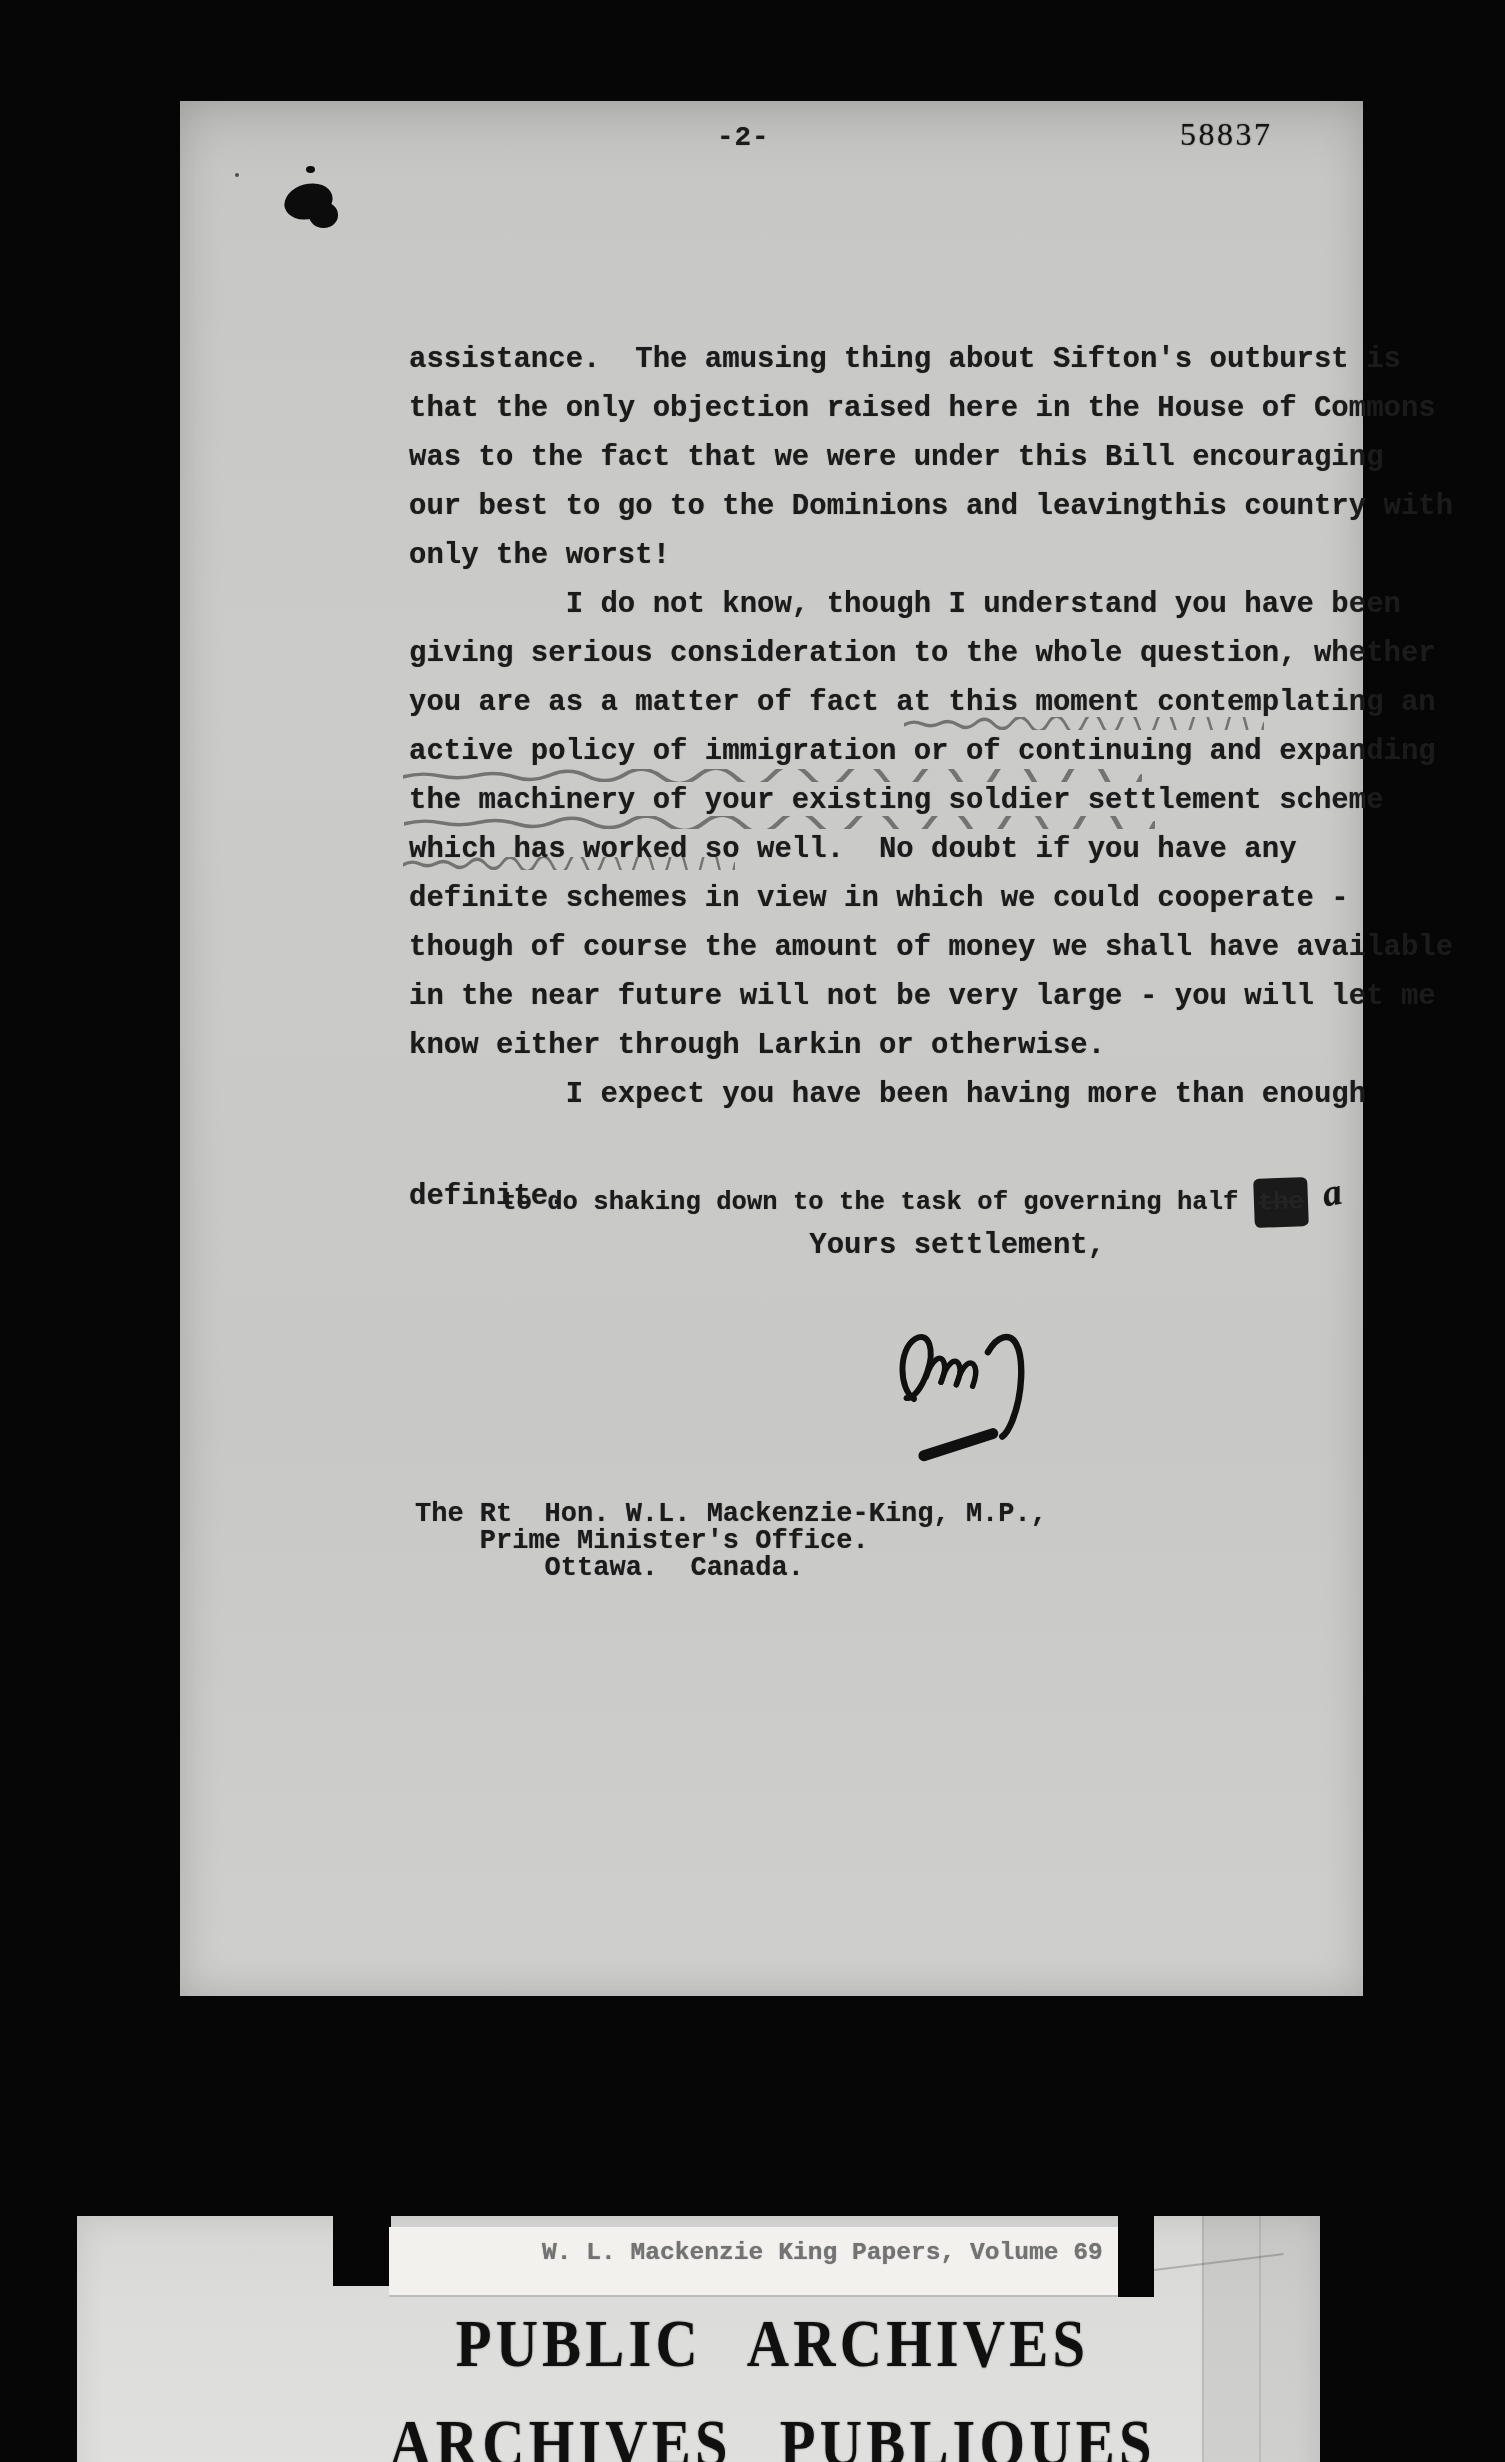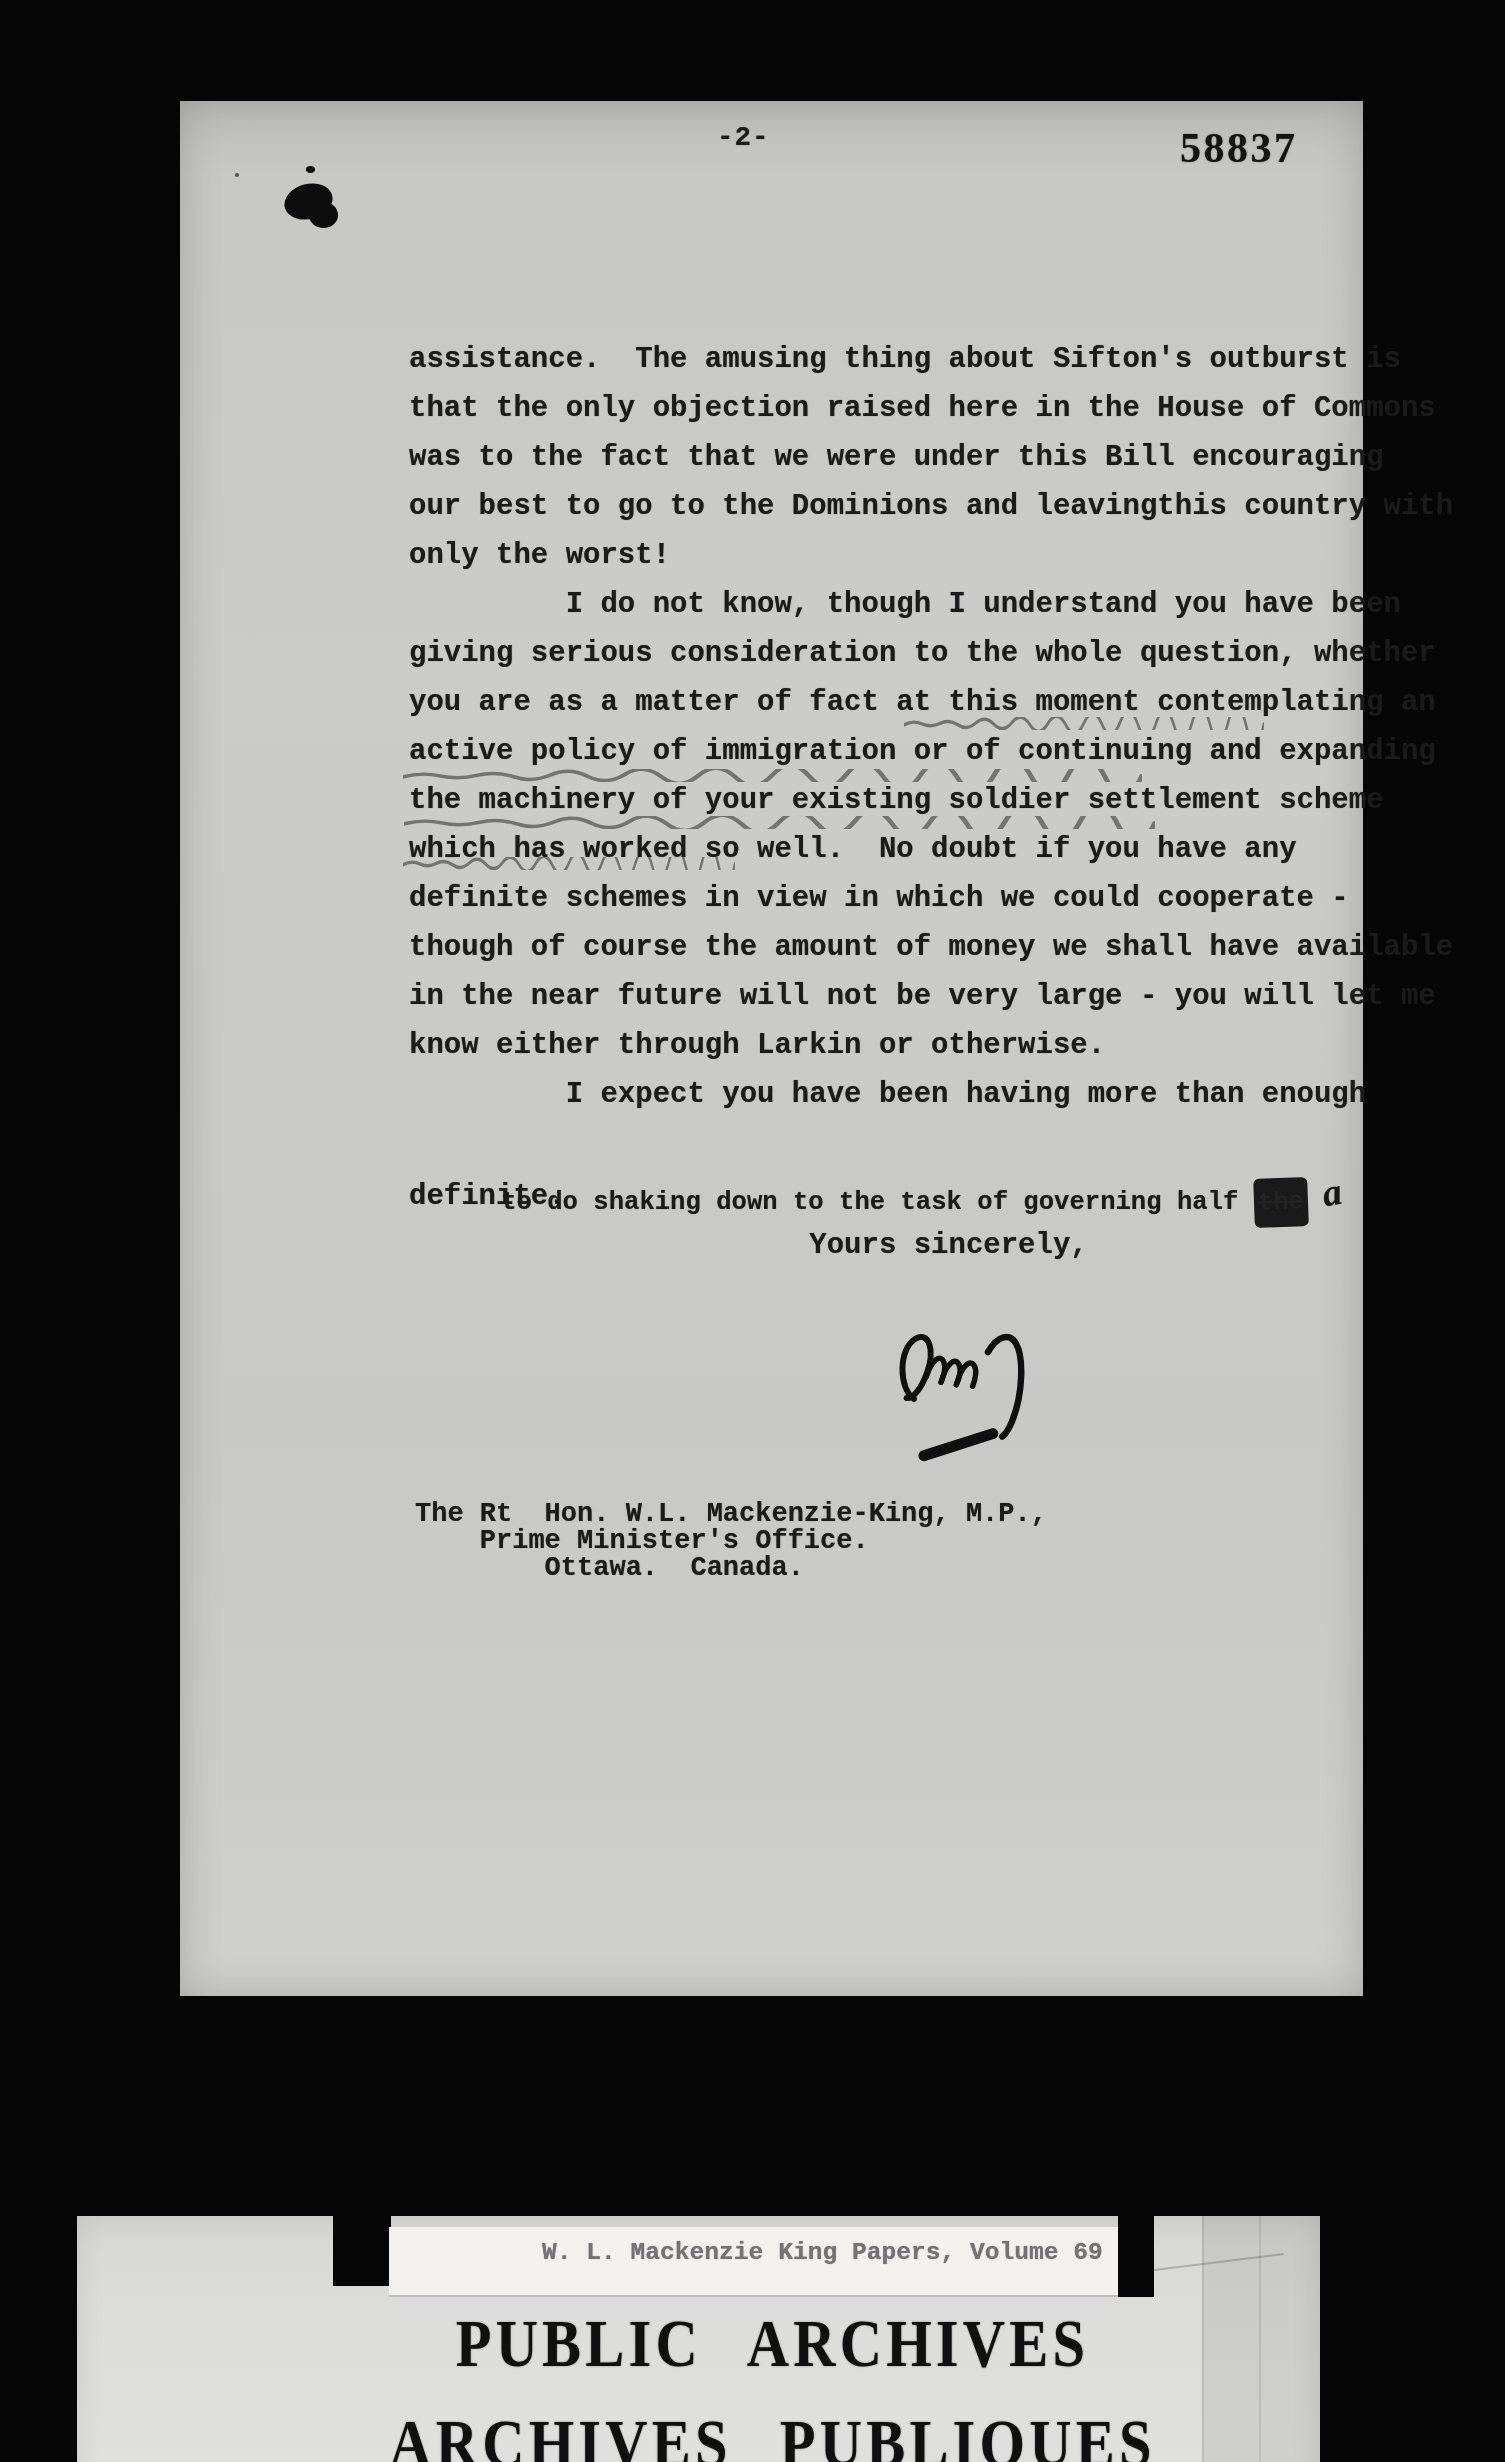--- a/index.html
+++ b/index.html
@@ -5,22 +5,22 @@
   html,body{margin:0;padding:0;background:#000;}
   #screen{position:relative;width:1505px;height:2754px;background:#060606;overflow:hidden;
           font-family:"Liberation Mono","DejaVu Sans Mono",monospace;}
 
   
   #letter-page{position:absolute;left:180px;top:101px;width:1183px;height:1895px;
     background:linear-gradient(180deg,#bdbdbb 0%,#c7c7c5 4%,#cbcbc9 30%,#c8c8c6 70%,#cfcfcd 100%);
     box-shadow:inset 0 0 44px rgba(0,0,0,0.18);}
   .typed{color:#1b1b1b;font-weight:700;text-shadow:0 0 1px rgba(25,25,25,0.55);white-space:pre;}
   #page-number{position:absolute;left:537px;top:20.7px;font-size:27.6px;letter-spacing:1px;}
-  #folio-number{position:absolute;left:1000px;top:23px;font-family:"Liberation Serif","DejaVu Serif",serif;
-    font-size:42px;font-weight:700;letter-spacing:2.5px;color:#141414;text-shadow:0 0 1.5px rgba(0,0,0,.5);}
+  #folio-number{position:absolute;left:1000px;top:15px;font-family:"Liberation Serif","DejaVu Serif",serif;
+    font-size:32px;font-weight:400;letter-spacing:2.5px;color:#141414;text-shadow:0 0 1.5px rgba(0,0,0,.5);}
   #body-block-a,#body-block-b{position:absolute;left:229px;font-size:25.6px;}
   #body-block-a{top:234px;}
   #body-block-b{top:1071px;}
   .tline{height:49px;line-height:49px;font-size:29px;}
   #correction-line{position:absolute;left:229px;top:1022px;height:49px;line-height:49px;font-size:25.6px;}
   #struck-word{background:#1a1a1a;color:#242424;border-radius:5.9px;padding:0 3.9px;
     display:inline-block;transform:rotate(-2deg);text-decoration:line-through;}
   #hand-letter{display:inline-block;font-family:"Liberation Serif","DejaVu Serif",serif;
     font-style:italic;font-weight:700;font-size:38px;transform:rotate(-10deg) translateY(-3.9px);color:#161616;}
   #address-block{position:absolute;left:235px;top:1400px;font-size:23.6px;}
@@ -76,21 +76,21 @@
     <div class="ink-blot" id="blot-lobe"></div>
     <div class="ink-blot" id="blot-dot"></div>
     <div class="ink-blot" id="blot-speck"></div>
 
     <div id="body-block-a" class="typed"><div class="tline">assistance.  The amusing thing about Sifton's outburst is</div><div class="tline">that the only objection raised here in the House of Commons</div><div class="tline">was to the fact that we were under this Bill encouraging</div><div class="tline">our best to go to the Dominions and leavingthis country with</div><div class="tline">only the worst!</div><div class="tline">         I do not know, though I understand you have been</div><div class="tline">giving serious consideration to the whole question, whether</div><div class="tline">you are as a matter of fact at this moment contemplating an</div><div class="tline">active policy of immigration or of continuing and expanding</div><div class="tline">the machinery of your existing soldier settlement scheme</div><div class="tline">which has worked so well.  No doubt if you have any</div><div class="tline">definite schemes in view in which we could cooperate -</div><div class="tline">though of course the amount of money we shall have available</div><div class="tline">in the near future will not be very large - you will let me</div><div class="tline">know either through Larkin or otherwise.</div><div class="tline">         I expect you have been having more than enough</div></div>
 
     <div id="correction-line" class="typed">
       <span>to do shaking down to the task of governing half </span><span id="struck-word">the</span><span> </span><span id="hand-letter">a</span>
     </div>
 
-    <div id="body-block-b" class="typed"><div class="tline">definite.</div><div class="tline">                       Yours sincerely,</div></div>
+    <div id="body-block-b" class="typed"><div class="tline">definite.</div><div class="tline">                       Yours settlement,</div></div>
 
     <svg class="wavy" style="left:724px;top:616px;width:360px;" viewBox="0 0 1000 26" preserveAspectRatio="none">
       <path d="M0,16 Q25,6 50,14 T100,13 T150,16 T200,12 T250,15 T300,11 T350,16 T400,13 T450,17 T500,12 T550,15 T600,11 T650,16 T700,13 T750,17 T800,12 T850,15 T900,12 T950,16 T1000,14"></path>
       </svg>
     <svg class="wavy" style="left:223px;top:668px;width:739px;" viewBox="0 0 1000 26" preserveAspectRatio="none">
       <path d="M0,16 Q25,6 50,14 T100,13 T150,16 T200,12 T250,15 T300,11 T350,16 T400,13 T450,17 T500,12 T550,15 T600,11 T650,16 T700,13 T750,17 T800,12 T850,15 T900,12 T950,16 T1000,14"></path>
       </svg>
     <svg class="wavy" style="left:224px;top:715px;width:751px;" viewBox="0 0 1000 26" preserveAspectRatio="none">
       <path d="M0,16 Q25,6 50,14 T100,13 T150,16 T200,12 T250,15 T300,11 T350,16 T400,13 T450,17 T500,12 T550,15 T600,11 T650,16 T700,13 T750,17 T800,12 T850,15 T900,12 T950,16 T1000,14"></path>
       </svg>

